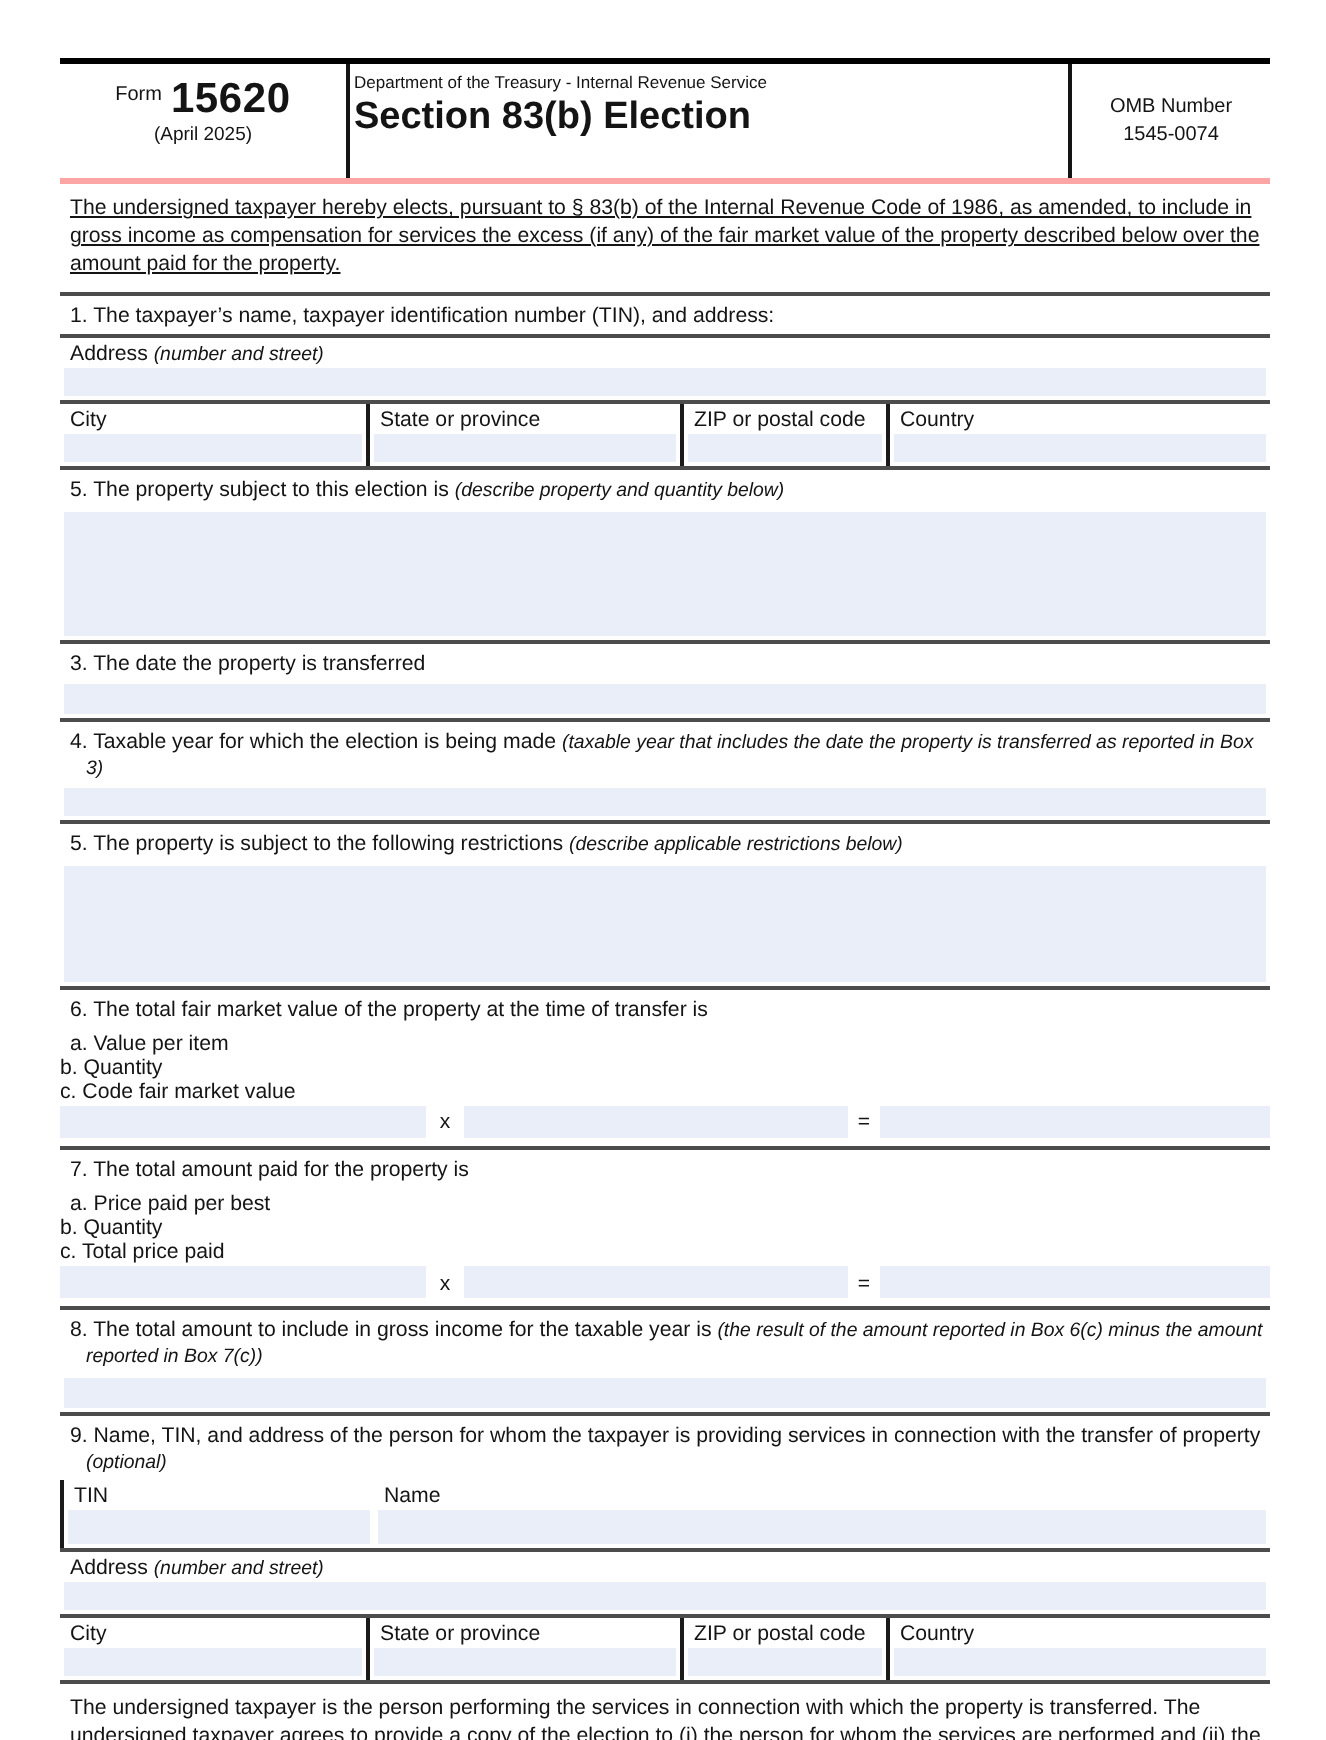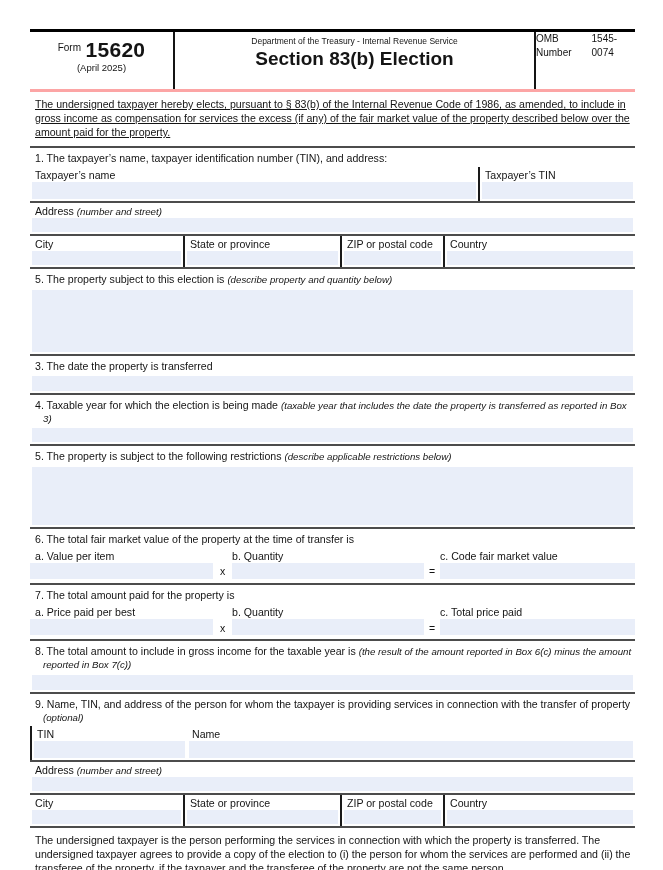--- a/index.html
+++ b/index.html
@@ -10,23 +10,23 @@
   }
   .page { padding:29px 28px 0 30px; }
 
   
   .line-heavy { border-top:3px solid #000; }
   .sep        { border-top:2px solid #4c4c4c; }
 
   
   .hdr { display:flex; align-items:stretch; border-bottom:3px solid #fca5a5; }
   .hdr-left  { width:145px; border-right:2px solid #141414; text-align:center; padding:6px 2px 4px; }
-  .hdr-mid   { flex:1; text-align:center; padding:4px 2px 19px; }
-  .hdr-right { width:101px; border-left:2px solid #141414; display:flex; flex-direction:row;
-               justify-content:center; font-size:10px; line-height:1.4; }
+  .hdr-mid   { flex:1; text-align:left; padding:4px 2px 19px; }
+  .hdr-right { width:101px; border-left:2px solid #141414; display:flex; flex-direction:column;
+               justify-content:center; text-align:center; font-size:10px; line-height:1.4; }
   .form-word { font-size:10px; vertical-align:6px; }
   .form-num  { font-size:21px; font-weight:bold; letter-spacing:.3px; }
   .form-rev  { font-size:9.5px; margin-top:0; }
   .agency    { font-size:8.5px; }
   .title     { font-size:19px; font-weight:bold; margin-top:2px; }
 
   
   .intro { font-size:10.6px; line-height:1.33; padding:5px 0 7px 5px;text-decoration:underline; }
   .para  { font-size:10.6px; line-height:1.33; padding:5px 0 0 5px; }
   .para:last-of-type { padding-bottom:8px; }
@@ -45,21 +45,21 @@
   
   .row { display:flex; align-items:stretch; }
   .cell { box-sizing:border-box; }
   .cell-div { border-left:2px solid #1a1a1a; }
   .cell-label { font-size:10.6px; padding:2px 4px 0 5px; white-space:nowrap; overflow:hidden; }
   .grow { flex:1; min-width:0; }
   .w-tin { width:157px; }
   .w-city { width:153px; } .w-state { width:157px; } .w-zip { width:103px; } .w-country { flex:1; }
 
   
-  .abc-labels { display:flex; font-size:10.6px; padding-top:2px; }
+  .abc-labels { display:flex; font-size:10.6px; padding-top:2px;flex-direction:column; }
   .abc-labels .la { width:202px; padding-left:5px; box-sizing:border-box; }
   .abc-labels .lb { width:208px; }
   .abc-labels .lc { flex:1; }
   .abc-fields { display:flex; align-items:center; padding-bottom:2px; }
   .abc-fields .fld { margin:1px 0 2px; }
   .fa { width:183px; } .fb { width:192px; } .fc { flex:1; }
   .op { width:19px; text-align:center; font-size:10.5px; line-height:16px; }
   .op-eq { width:16px; }
 
   .h17 { height:17px; } .h15 { height:15px; } .h14 { height:14px; }
@@ -85,30 +85,20 @@
     <div class="hdr-right cell">
       <div>OMB Number</div>
       <div>1545-0074</div>
     </div>
   </div>
 
   <div class="intro">The undersigned taxpayer hereby elects, pursuant to § 83(b) of the Internal Revenue Code of 1986, as amended, to include in gross income as compensation for services the excess (if any) of the fair market value of the property described below over the amount paid for the property.</div>
   <div class="sep"></div>
 
   <div class="sec-head">1. The taxpayer’s name, taxpayer identification number (TIN), and address:</div>
-  <div class="row">
-    <div class="cell grow">
-      <div class="cell-label">Taxpayer’s name</div>
-      <input class="fld h17" type="text" value="" style="">
-    </div>
-    <div class="cell w-tin cell-div">
-      <div class="cell-label">Taxpayer’s TIN</div>
-      <input class="fld h17" type="text" value="" style="">
-    </div>
-  </div>
   <div class="sep"></div>
   <div>
     <div class="cell-label">
       <span>Address</span>
       <span class="hint">(number and street)</span>
     </div>
     <input class="fld h14" type="text" value="" style="">
   </div>
   <div class="sep"></div>
   <div class="row">

